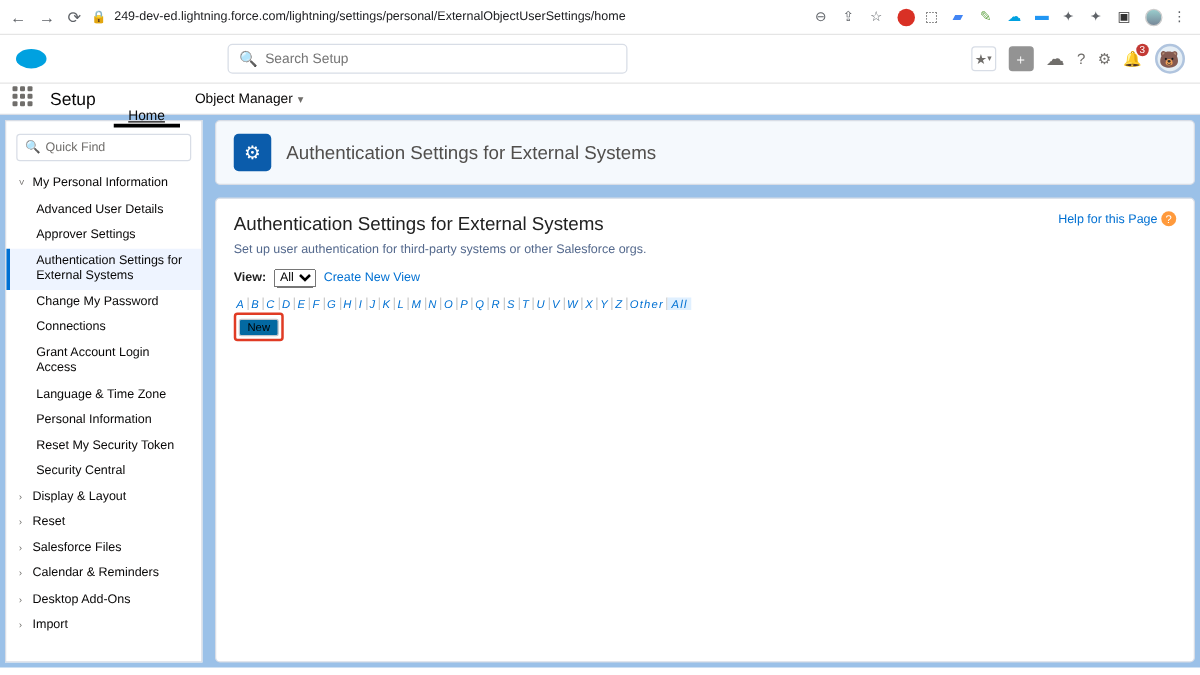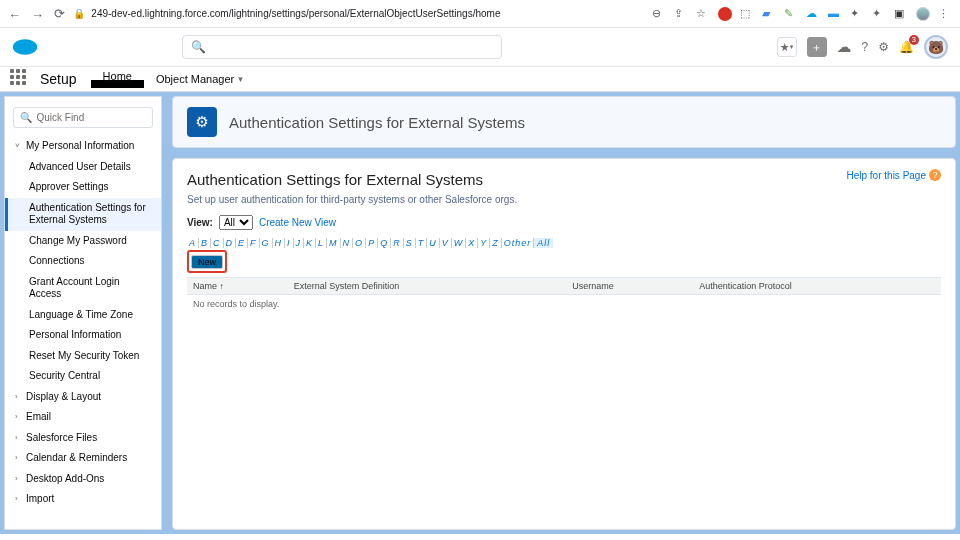--- a/index.html
+++ b/index.html
@@ -28,21 +28,21 @@
 .bell-wrap { position: relative; }
 .bell-badge { position: absolute; top: -5px; right: -5px; background: #c23934; color: #fff; font-size: 8px; border-radius: 7px; padding: 0 3px; line-height: 10px; }
 
 
 .setup-bar { height: 26px; display: flex; align-items: center; gap: 0; padding: 4px 10px; border-top: 1px solid #e5e5e5; border-bottom: 1px solid #d8dde6; }
 .app-launcher { width: 20px; height: 20px; display: grid; grid-template-columns: repeat(3, 4px); grid-template-rows: repeat(3, 4px); gap: 2px; margin-right: 10px; }
 .app-launcher span { background: #706e6b; border-radius: 1px; }
 .setup-label { font-size: 14px; color: #080707; margin-right: 14px; }
 .tabs { display: flex; height: 100%; }
 .tab { padding: 0 12px; display: flex; align-items: center; font-size: 11px; color: #080707; cursor: pointer; }
-.tab.active { border-bottom: 8px solid #000000; position: relative; top: 1px; text-decoration: underline; }
+.tab.active { border-bottom: 3px solid #000000; position: relative; top: 15px; text-decoration: underline; }
 .tab-chevron { margin-left: 4px; font-size: 9px; color: #706e6b; }
 
 
 .main-area { display: flex; height: calc(540px - 28px - 38px - 32px); background: #9bc1e8; }
 .sidebar { width: 158px; background: #fff; margin: 4px 0 4px 4px; border: 1px solid #d8dde6; padding: 6px 0; overflow: hidden; }
 .quick-find { margin: 4px 8px 8px; display: flex; align-items: center; gap: 4px; border: 1px solid #d8dde6; border-radius: 3px; padding: 4px 6px; color: #706e6b; font-size: 10px; }
 .tree { font-size: 10px; }
 .tree-item { padding: 4px 8px 4px 18px; color: #080707; cursor: pointer; position: relative; line-height: 1.25; }
 .tree-item.parent { padding-left: 10px; display: flex; align-items: center; gap: 3px; }
 .tree-item.child { padding: 4px 8px 4px 24px; }
@@ -107,20 +107,21 @@
     <span>⋮</span>
   </div>
 </div>
 
 <div class="sf-header">
   <svg class="sf-logo" viewBox="0 0 40 28">
       <ellipse cx="20" cy="14" rx="19" ry="12" fill="#00a1e0"></ellipse>
     </svg>
   <div class="search-wrap">
     <span>🔍</span>
+    <input placeholder="Search Setup" style="">
   </div>
   <div class="hdr-icons">
     <span class="icon-box">★<small style="font-size:7px;">▾</small></span>
     <span class="icon-box" style="background:#939393;color:#fff;border-color:#939393;">＋</span>
     <span style="font-size:15px;">☁</span>
     <span>?</span>
     <span>⚙</span>
     <span class="bell-wrap">
       🔔<span class="bell-badge">3</span>
     </span>
@@ -170,21 +171,21 @@
         <div class="tree-item child"><span>Language &amp; Time Zone</span></div>
         <div class="tree-item child"><span>Personal Information</span></div>
         <div class="tree-item child"><span>Reset My Security Token</span></div>
         <div class="tree-item child"><span>Security Central</span></div>
         <div class="tree-item parent">
           <span class="tree-caret">›</span>
           <span>Display &amp; Layout</span>
         </div>
         <div class="tree-item parent">
           <span class="tree-caret">›</span>
-          <span>Email</span>
+          <span>Reset</span>
         </div>
         <div class="tree-item parent">
           <span class="tree-caret">›</span>
           <span>Salesforce Files</span>
         </div>
         <div class="tree-item parent">
           <span class="tree-caret">›</span>
           <span>Calendar &amp; Reminders</span>
         </div>
         <div class="tree-item parent">
@@ -213,30 +214,15 @@
       <div class="panel-desc">Set up user authentication for third-party systems or other Salesforce orgs.</div>
       <div class="view-row">
         <b>View:</b>
         <select><option>All</option></select>
         <a href="#">Create New View</a>
       </div>
       <div class="alpha-row" id="alpha"><span>A</span><span>B</span><span>C</span><span>D</span><span>E</span><span>F</span><span>G</span><span>H</span><span>I</span><span>J</span><span>K</span><span>L</span><span>M</span><span>N</span><span>O</span><span>P</span><span>Q</span><span>R</span><span>S</span><span>T</span><span>U</span><span>V</span><span>W</span><span>X</span><span>Y</span><span>Z</span><span>Other</span><span class="all">All</span></div>
       <div class="new-box">
         <button class="new-btn">New</button>
       </div>
-      <table class="tbl">
-        <thead>
-            <tr>
-          <th><span>Name</span> <span class="sort-arrow">↑</span></th>
-          <th>External System Definition</th>
-          <th>Username</th>
-          <th>Authentication Protocol</th>
-        </tr>
-          </thead>
-        <tbody>
-            <tr>
-              <td colspan="4">No records to display.</td>
-            </tr>
-          </tbody>
-      </table>
     </div>
   </div>
 </div>
 
 </body></html>

